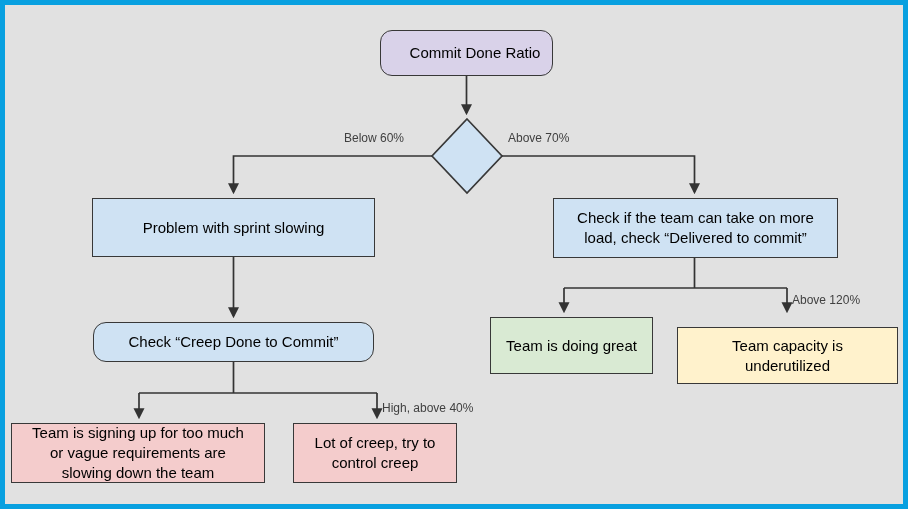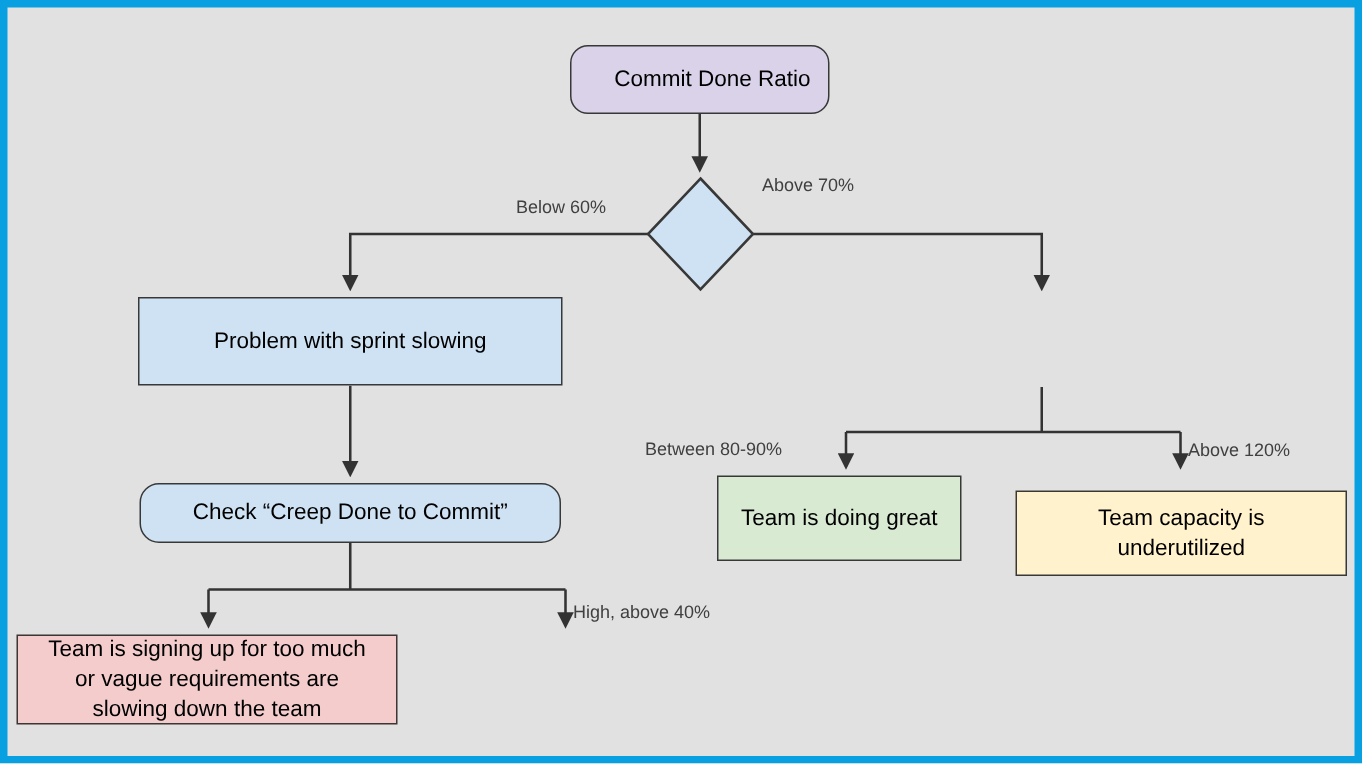--- a/index.html
+++ b/index.html
@@ -95,39 +95,46 @@
   </svg>
 
   <div class="node rounded-lg fill-lavender" style="left:380px; top:30px; width:173px; height:46px;">
     <span>Commit Done Ratio</span>
   </div>
 
   <div class="node fill-blue" style="left:92px; top:198px; width:283px; height:59px;">
     <span>Problem with sprint slowing</span>
   </div>
 
+  <div class="node fill-blue" style="left:553px; top:198px; width:285px; height:60px;">
+    <span>Check if the team can take on more
+load, check “Delivered to commit”</span>
+  </div>
 
   <div class="node fill-pink" style="left:11px; top:423px; width:254px; height:60px;">
     <span>Team is signing up for too much
 or vague requirements are
 slowing down the team</span>
   </div>
 
   <div class="node rounded-md fill-blue" style="left:93px; top:322px; width:281px; height:40px;">
     <span>Check “Creep Done to Commit”</span>
   </div>
 
+  <div class="node fill-pink" style="left:293px; top:423px; width:164px; height:60px;">
+    <span>Lot of creep, try to
+control creep</span>
+  </div>
 
-  <div class="node fill-green" style="left:478px; top:317px; width:163px; height:57px;">
+  <div class="node fill-green" style="left:490px; top:317px; width:163px; height:57px;">
     <span>Team is doing great</span>
   </div>
 
   <div class="node fill-yellow" style="left:677px; top:317px; width:221px; height:57px;margin-top:10px;">
     <span>Team capacity is
 underutilized</span>
   </div>
 
   <span class="elabel" style="left:344px; top:129px;">Below 60%</span>
-  <span class="elabel" style="left:508px; top:114px;">Above 70%</span>
-  <span class="elabel" style="left:430px; top:290px;">Between 80-90%</span>
+  <span class="elabel" style="left:508px; top:129px;">Above 70%</span>
   <span class="elabel" style="left:792px; top:291px;text-align:right;">Above 120%</span>
   <span class="elabel" style="left:382px; top:399px;">High, above 40%</span>
 </div>
 
 </body></html>

